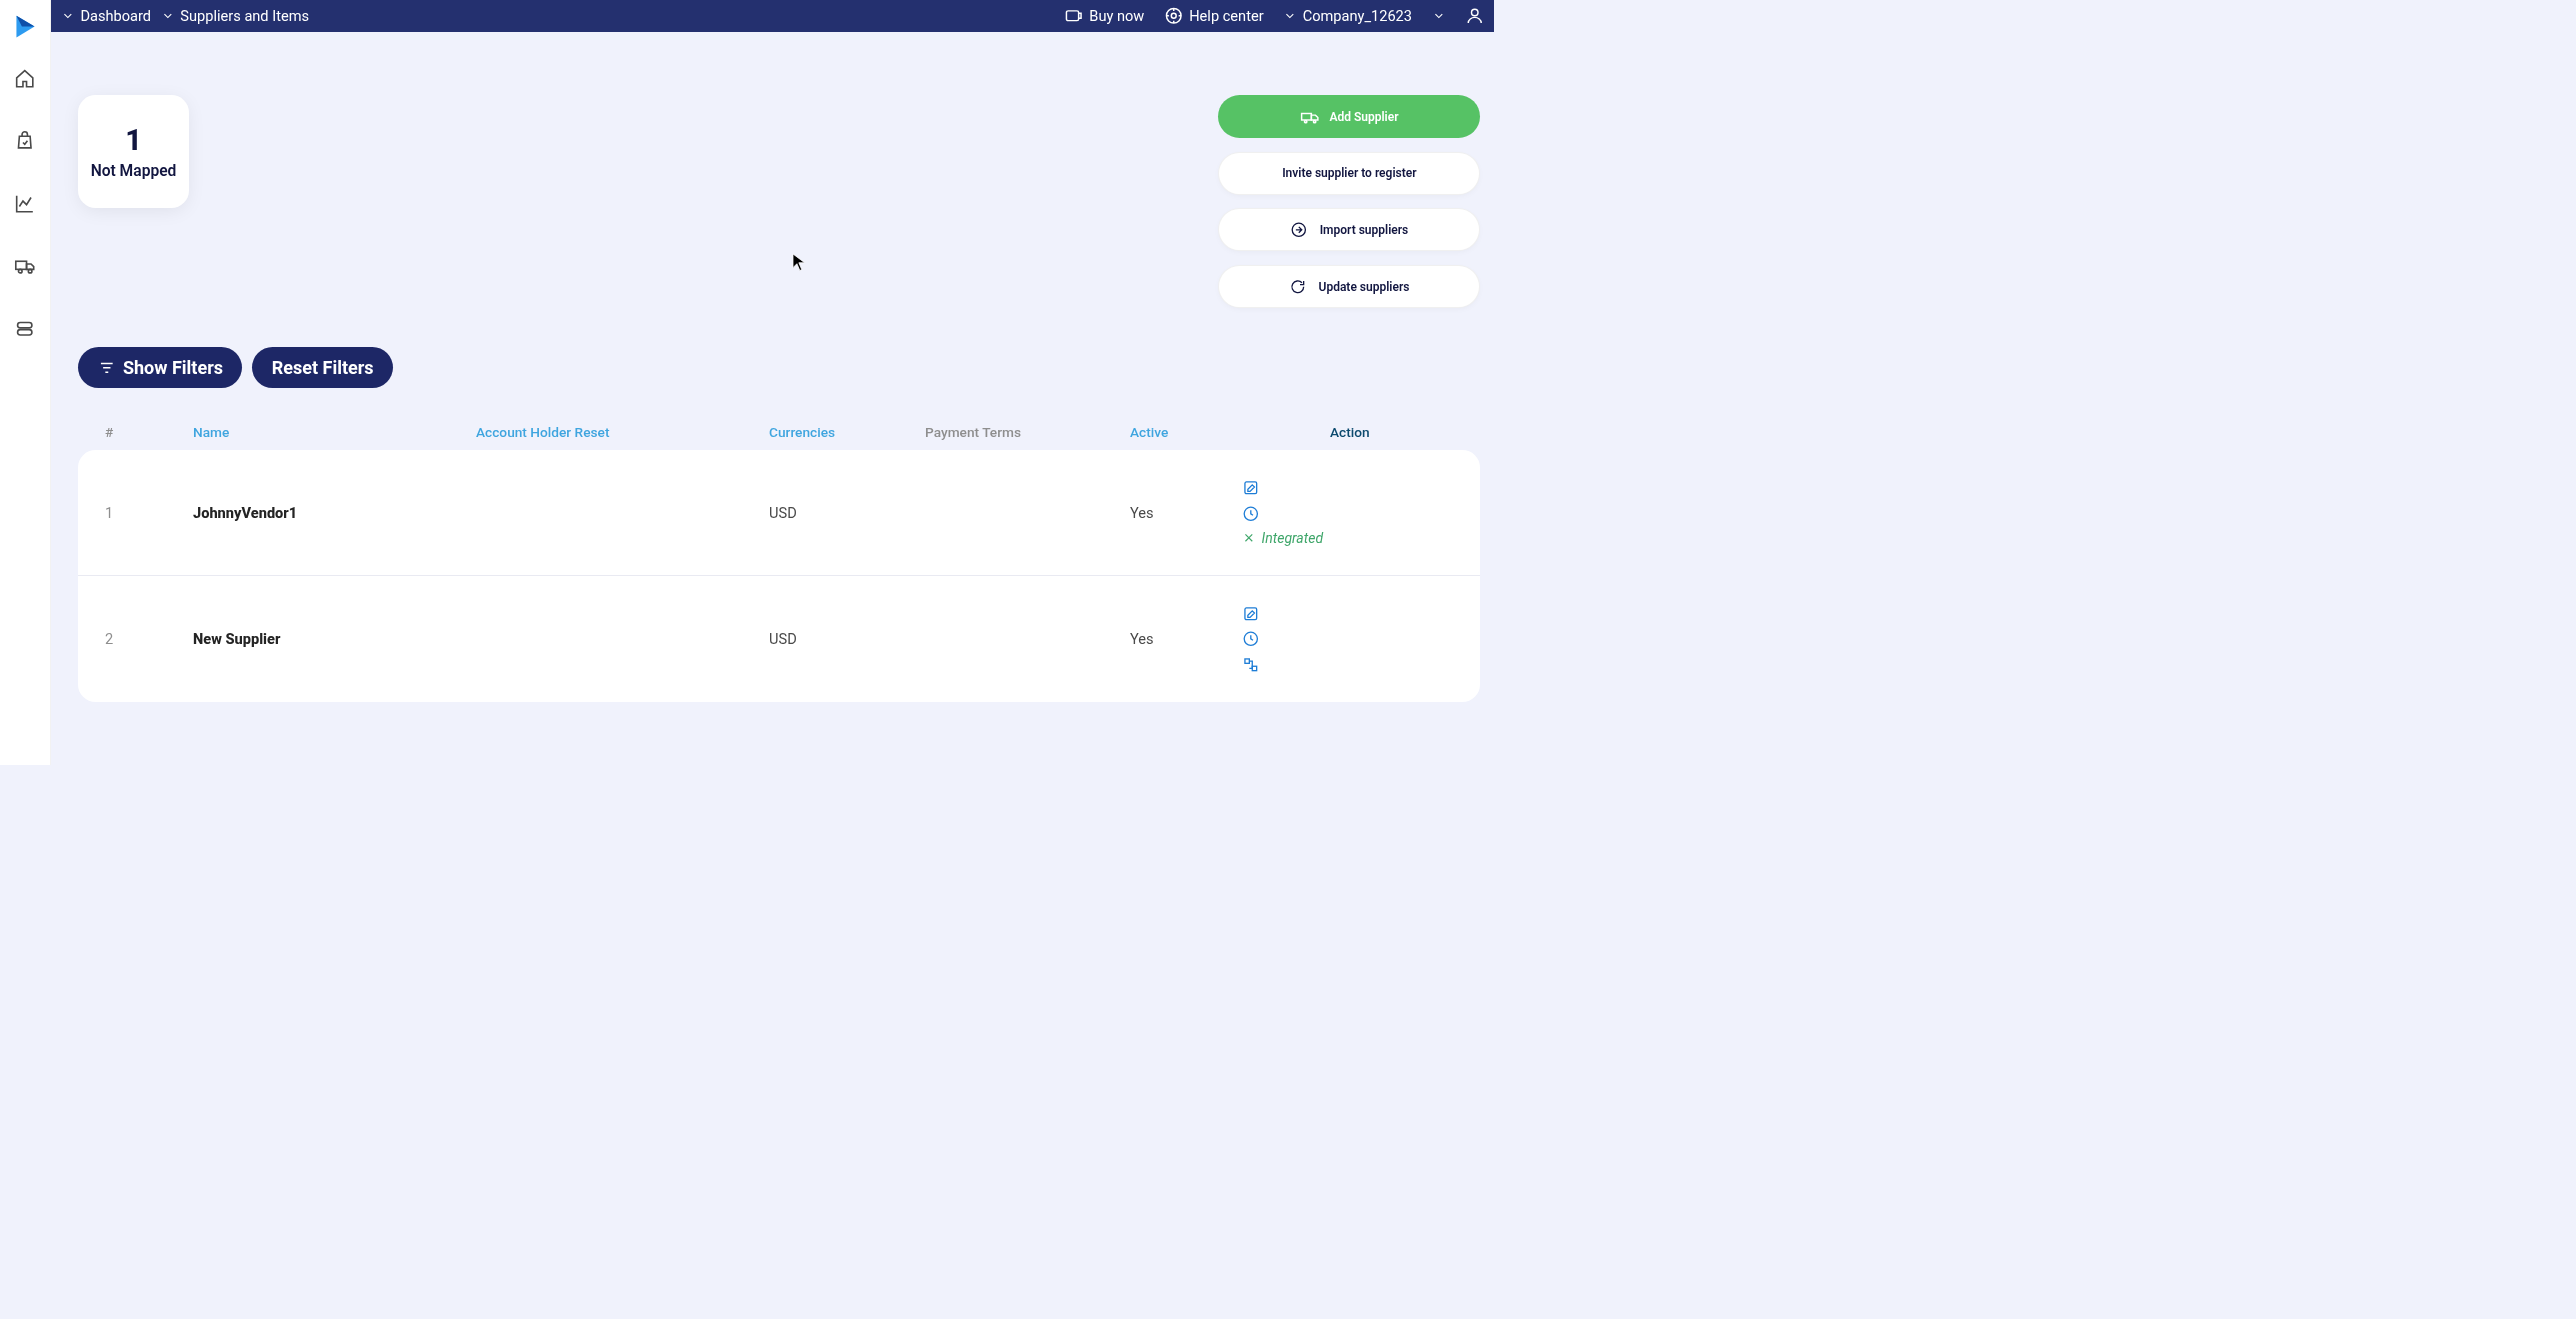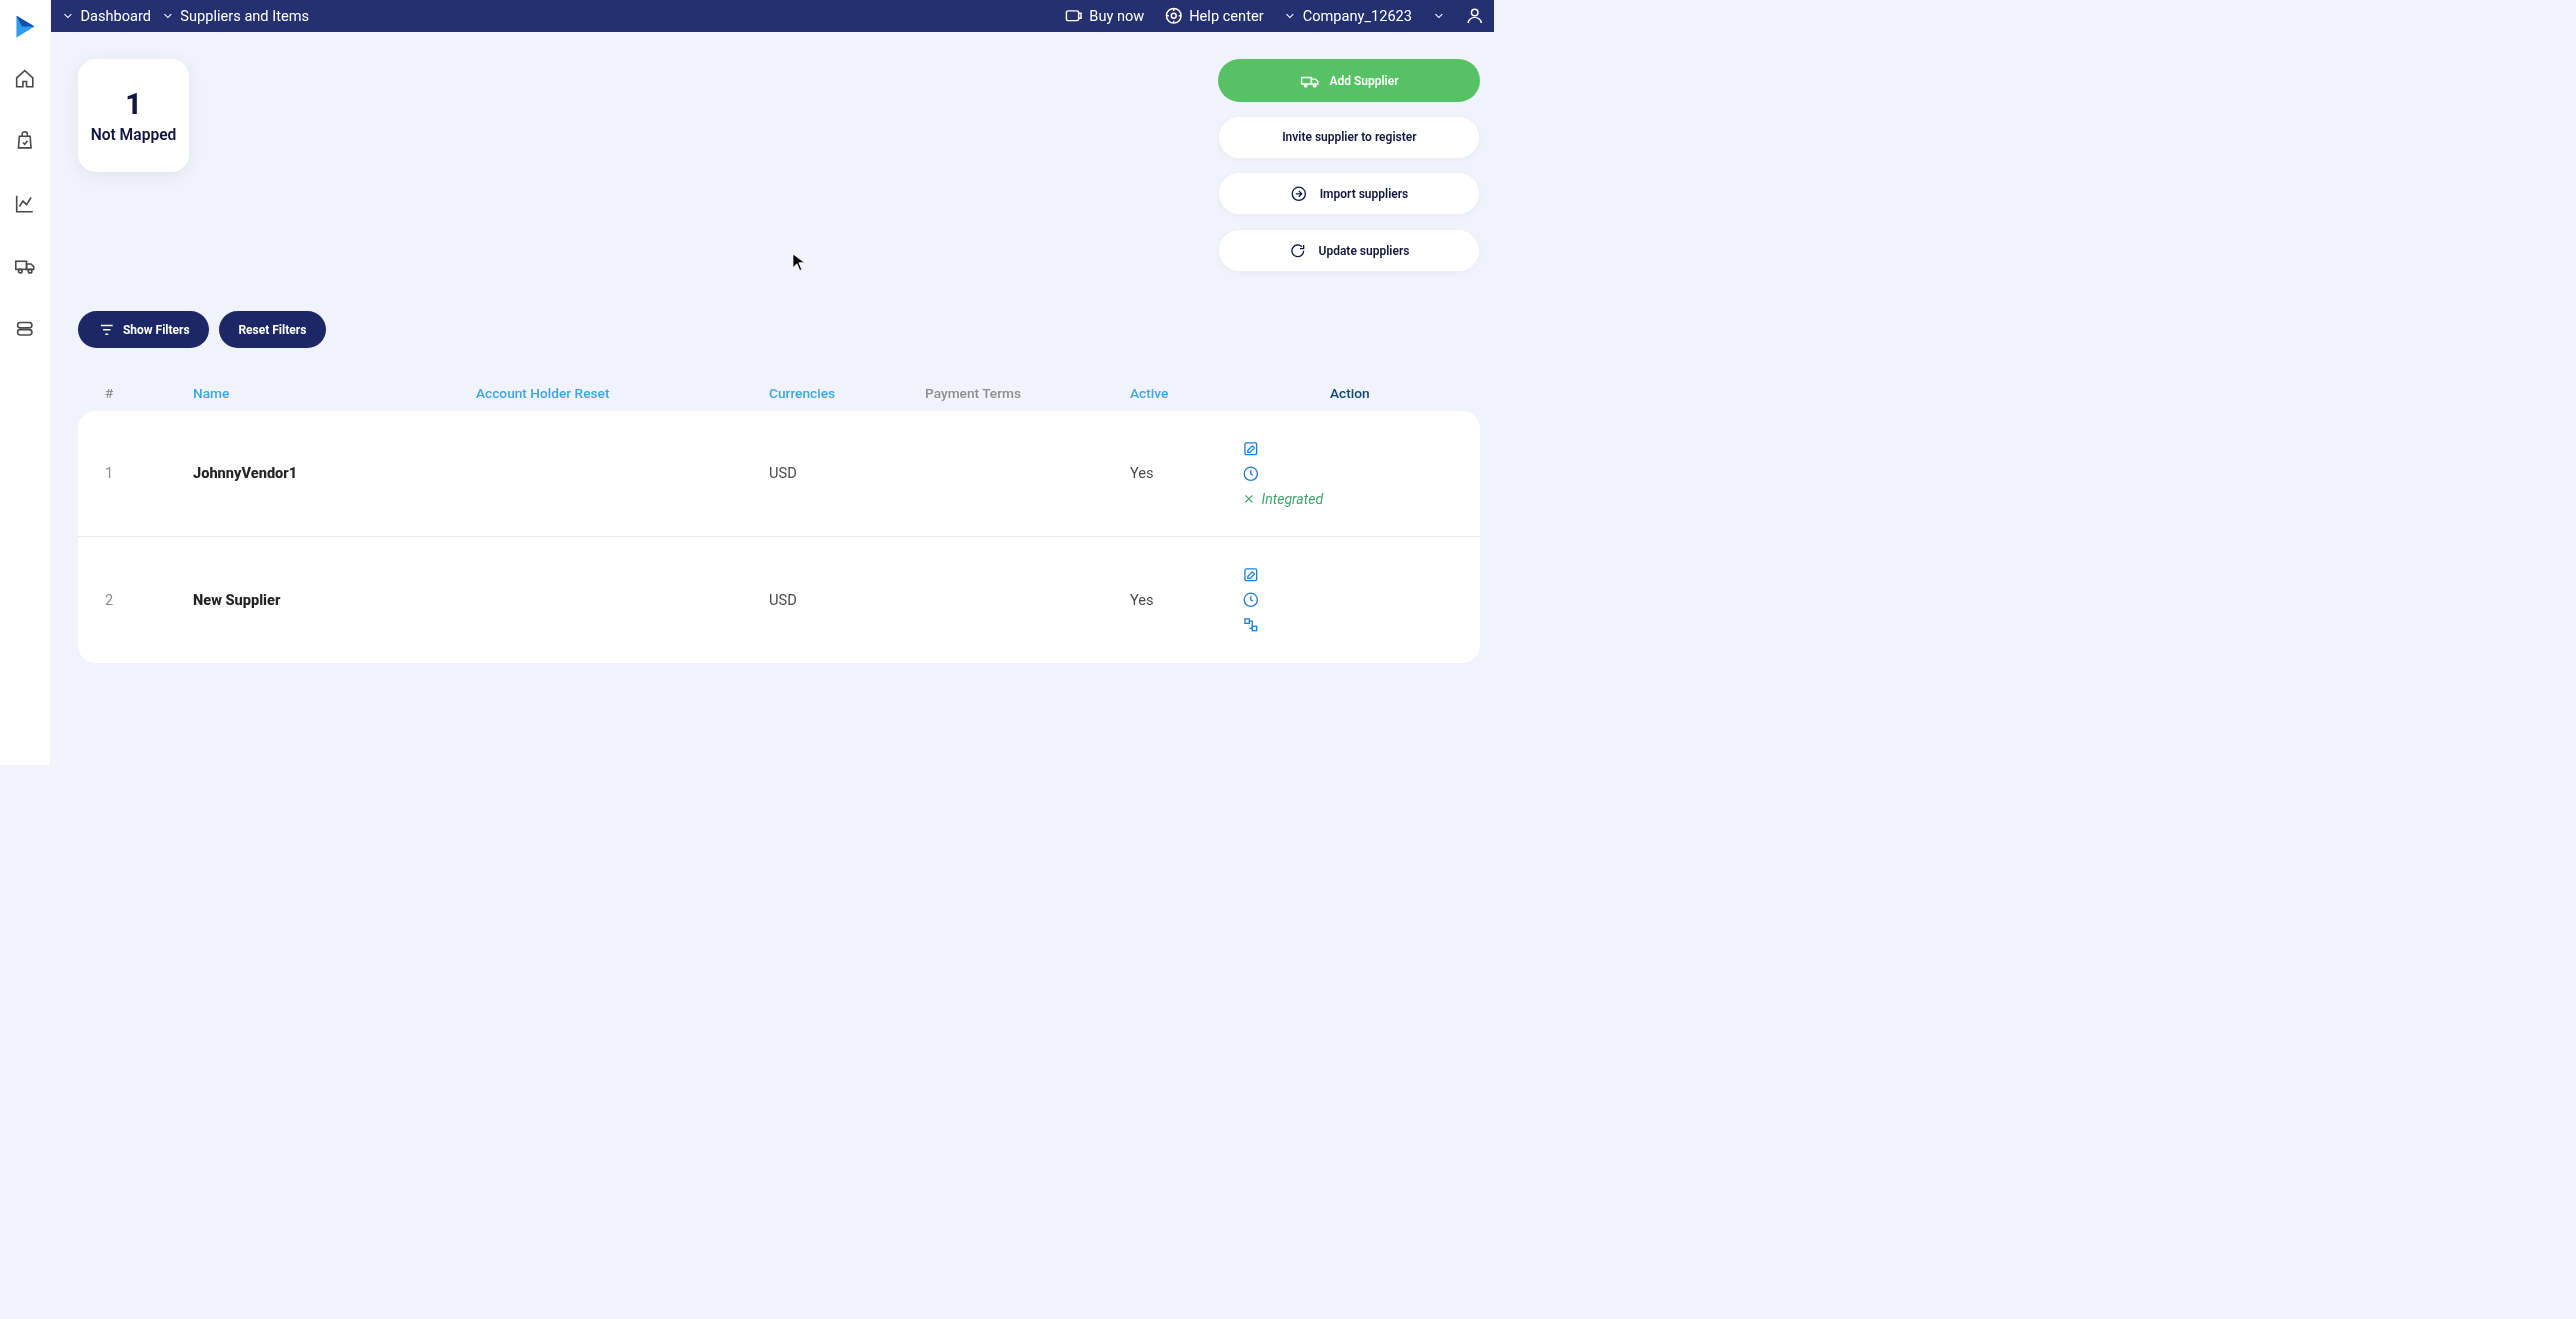--- a/index.html
+++ b/index.html
@@ -43,20 +43,21 @@
       justify-content: center;
       cursor: pointer;
     }
     .nav-icon svg { width: 100%; height: 100%; stroke: #4a4a4a; fill: none; stroke-width: 1.8; }
     
     .main-col {
       flex: 1;
       display: flex;
       flex-direction: column;
       min-width: 0;
+      gap: 36px;
     }
     
     .topbar {
       height: 32px;
       background: #24306f;
       display: flex;
       align-items: center;
       color: #fff;
       font-size: 14.6px;
       padding: 0 9.8px;
@@ -135,21 +136,21 @@
     .btn-white { background:#fff; color:#121640; border:1px solid rgba(0,0,0,0.06); box-shadow: 0 2px 7.8px -2px rgba(0,0,0,0.05);}
     .btn-green svg { stroke:#fff; fill:none; stroke-width:1.8; width:19.5px; height:19.5px; }
     .btn-white svg { stroke:#121640; fill:none; stroke-width:1.8; width:17.6px; height:17.6px; }
     .btn .ico { width:19.5px; height:19.5px; display:flex; align-items:center; }
     .second-row { display:flex; gap:9.8px; margin-top: 39px; margin-bottom: 19.5px; }
     .pill {
       background:#1d2766;
       color:#fff;
       border-radius:23.4px;
       padding: 9.8px 19.5px;
-      font-size:12px;
+      font-size:18px;
       font-weight:700;
       display:flex;
       align-items:center;
       gap:7.8px;
       cursor:pointer;
     }
     .pill svg { stroke:#fff; fill:none; stroke-width:2; width:17.6px; height:17.6px; }
     
     .table-wrap { margin-top: 27px; }
     .tbl-header {

